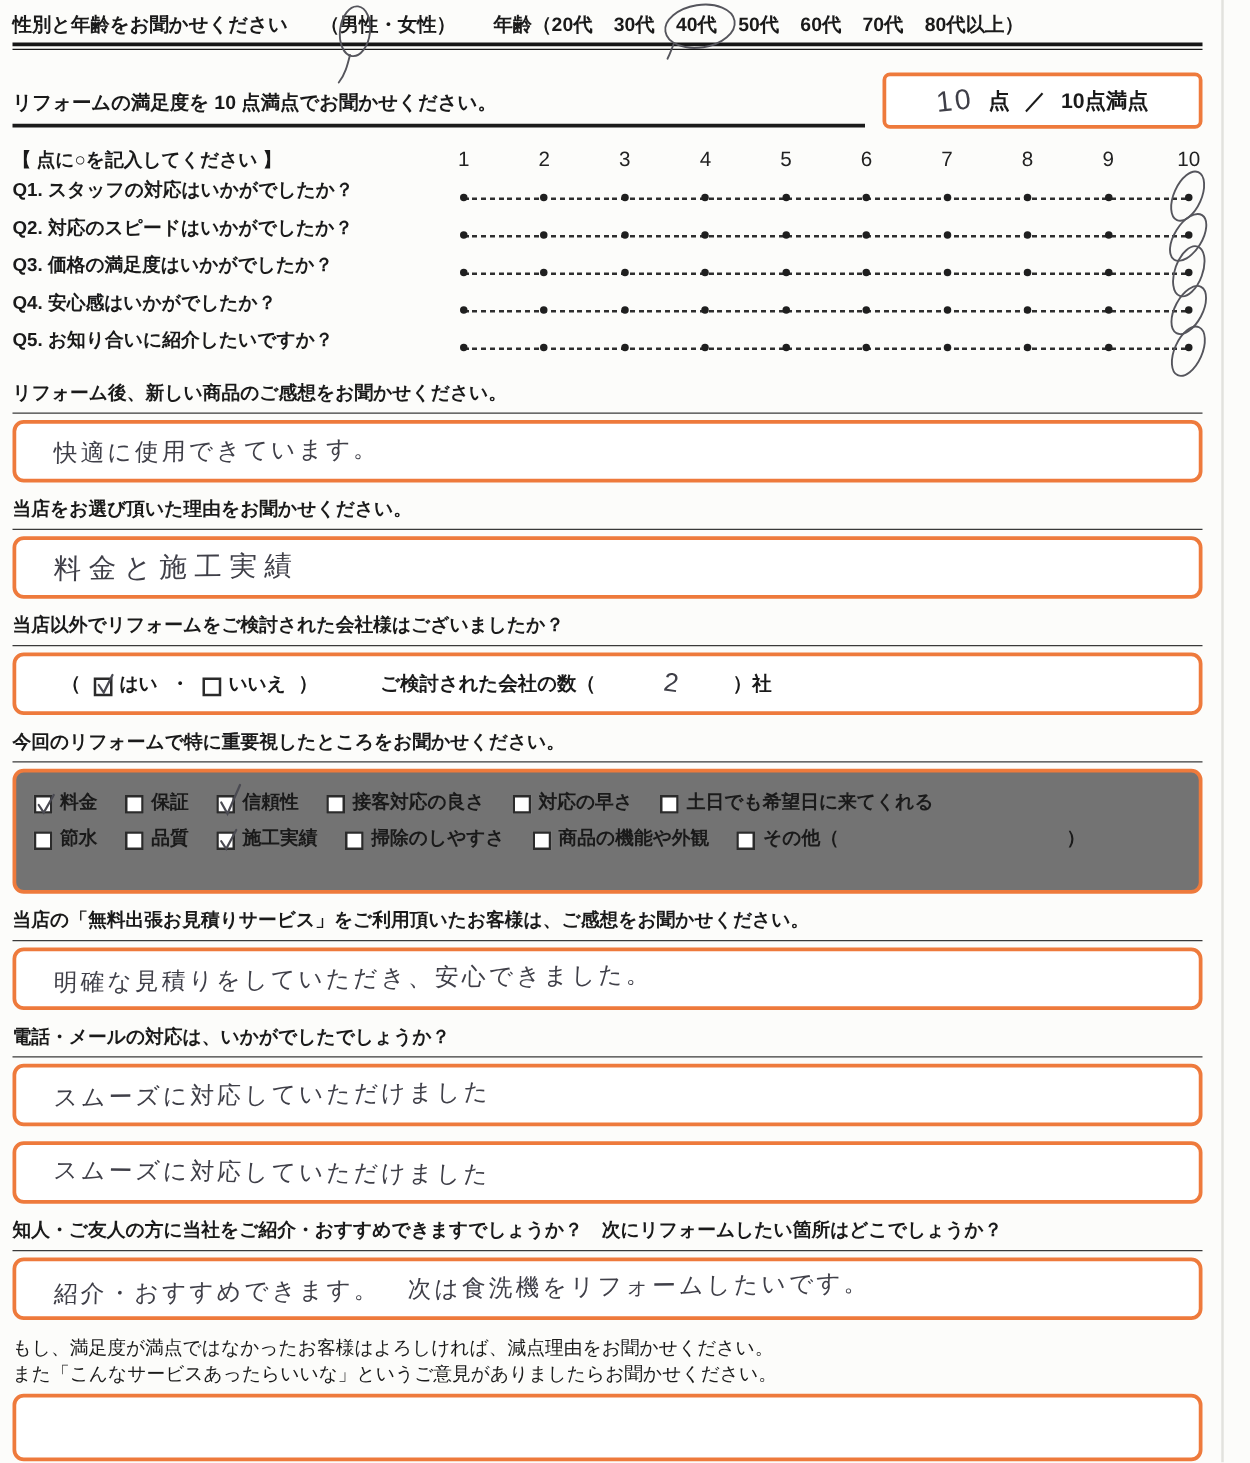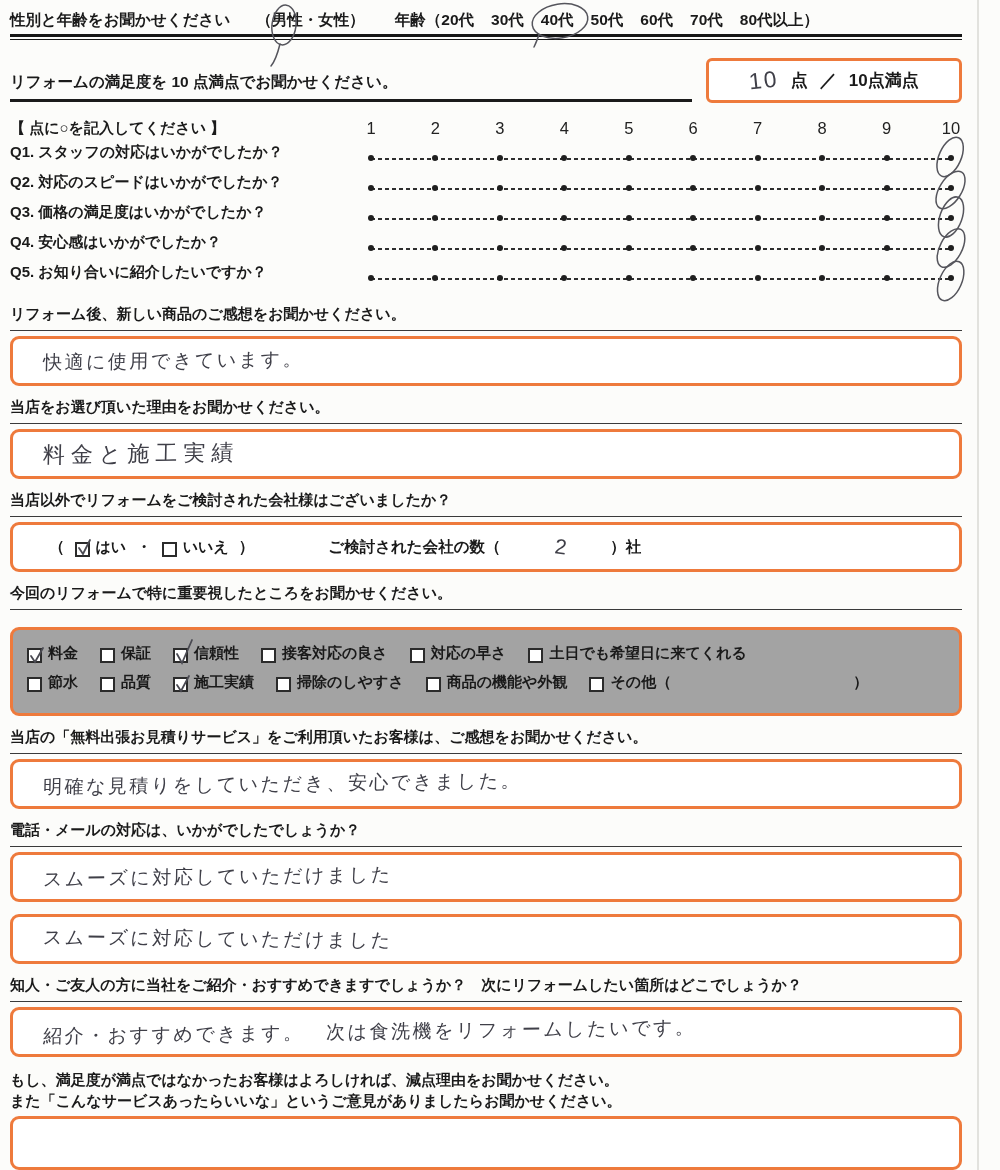--- a/index.html
+++ b/index.html
@@ -68,25 +68,25 @@
   }
   .hand-answer { font-size:19px; letter-spacing:2.5px; transform:rotate(-0.8deg) skewX(-2deg); color:#3f3f48; }
 
   
   .chk { display:inline-flex; align-items:flex-end; gap:6px; font-weight:700; font-size:15px; position:relative; }
   .chk-box { width:15px; height:15px; border:2px solid #2b2b2b; background:#fff; position:relative; flex:none; }
   .chk-mark { position:absolute; left:-1px; top:-9px; width:20px; height:24px; overflow:visible; }
   .chk-mark path { fill:none; stroke:#4a4a52; stroke-width:1.8; stroke-linecap:round; }
   .inline-bold { font-weight:700; font-size:15.5px; }
   .comp-row { display:flex; align-items:center; gap:10px; width:100%; }
-  .imp-box { margin-top:17px; background:#a3a3a3; border:3.5px solid #ee7a3c; border-radius:9px; padding:9px 14px 16px 14px; }
+  .imp-box { margin-top:5px; background:#737373; border:3.5px solid #ee7a3c; border-radius:9px; padding:9px 14px 27px 14px; }
   .imp-row { display:flex; align-items:center; gap:22px; height:29px; }
   .other-close { font-weight:700; font-size:15px; margin-left:160px; }
 
-  .two-line-q { font-weight:700; font-size:15px; line-height:21px; }
+  .two-line-q { font-weight:400; font-size:15px; line-height:21px; }
 
   
   .footer { display:flex; justify-content:space-between; align-items:flex-start; margin-top:9px; }
   .thanks { font-weight:700; font-size:15px; padding-top:4px; }
   .logo { display:flex; align-items:flex-start; gap:10px; height:60px; }
   .logo-text { font-weight:700; font-size:32px; color:#f5953e; letter-spacing:2px; white-space:nowrap; }
 </style>
 </head>
 <body>
 
@@ -388,21 +388,21 @@
               </svg>
           </span>
           <span>はい</span>
         </span>
         <span class="inline-bold">・</span>
         <span class="chk">
           <span class="chk-box"></span>
           <span>いいえ</span>
         </span>
         <span class="inline-bold">）</span>
-        <span class="inline-bold" style="margin-left:64px;">ご検討された会社の数（</span>
+        <span class="inline-bold" style="margin-left:40px;">ご検討された会社の数（</span>
         <span class="hand" style="font-size:21px; margin:0 34px 0 44px; transform:rotate(8deg);">2</span>
         <span class="inline-bold">）社</span>
       </div>
     </div>
   </section>
 
   <section class="sec">
     <div class="sec-q">今回のリフォームで特に重要視したところをお聞かせください。</div>
     <div class="imp-box">
       <div class="imp-row">

